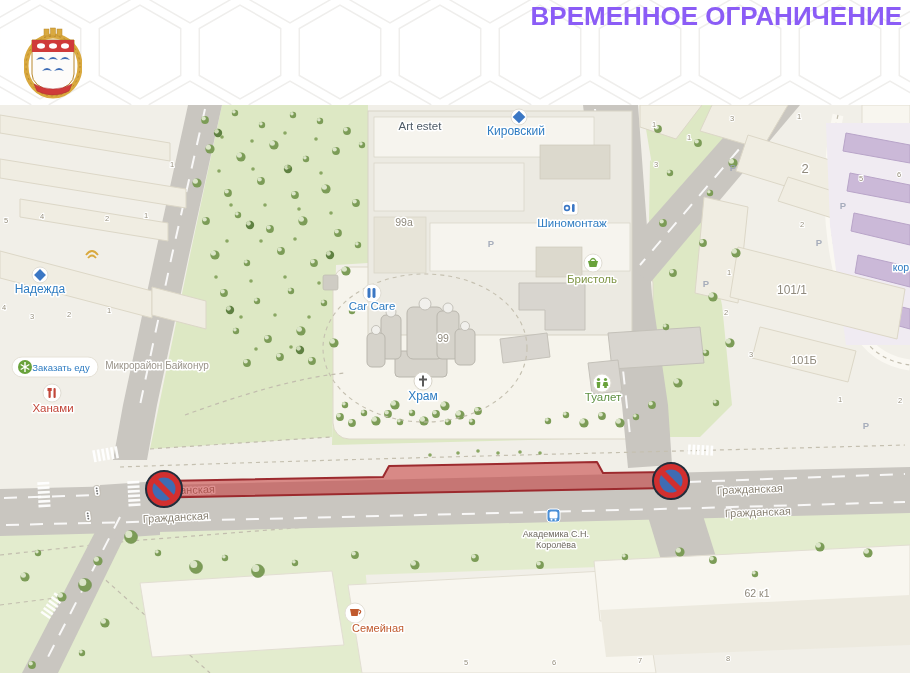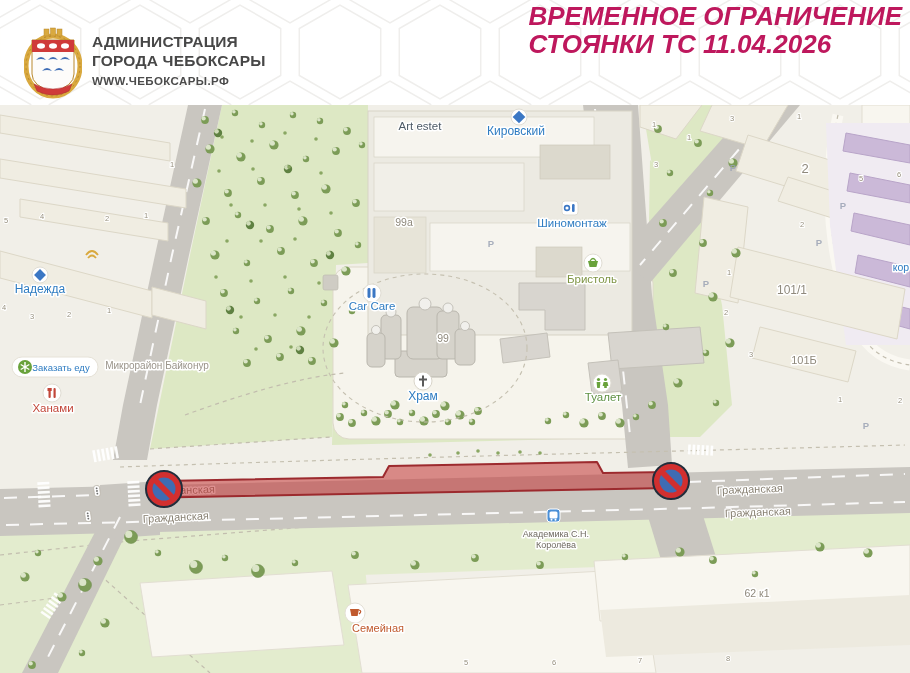--- a/index.html
+++ b/index.html
@@ -5,22 +5,22 @@
   html,body{margin:0;padding:0;background:#888;}
   #app{position:relative;width:910px;height:673px;overflow:hidden;background:#fff;
        font-family:"Liberation Sans",sans-serif;}
   
   .hdr{position:absolute;top:0;left:0;width:910px;height:105px;background:#fff;}
   #hexsvg{position:absolute;top:0;left:0;}
   .logo{position:absolute;left:24px;top:27px;width:58px;height:72px;}
   .org{position:absolute;left:92px;top:32px;color:#474747;}
   .org .l{font-weight:bold;font-size:15.5px;line-height:19px;letter-spacing:.2px;}
   .org .url{font-weight:bold;font-size:11.5px;margin-top:5px;letter-spacing:.4px;color:#4b4b4b;}
-  .title{position:absolute;top:2px;right:8px;text-align:left;font-weight:bold;
-         font-size:26px;line-height:28px;color:#be185d;white-space:nowrap;font-style:italic;}
+  .title{position:absolute;top:2px;right:8px;text-align:center;font-weight:bold;
+         font-size:26px;line-height:28px;color:#8b5cf6;white-space:nowrap;}
   
   #map-svg{position:absolute;top:105px;left:0;display:block;}
   svg text{font-family:"Liberation Sans",sans-serif;text-anchor:middle;}
   .halo{paint-order:stroke;stroke:#fff;stroke-width:3px;stroke-linejoin:round;}
   .p-blue{fill:var(--poi-blue);}  .p-green{fill:var(--poi-green);}
   .p-olive{fill:var(--poi-olive);} .p-red{fill:var(--poi-red);}
   .p-orange{fill:var(--poi-orange);} .p-gray{fill:var(--label-gray);}
   .p-slate{fill:#4d5a66;} .bnum{fill:#8f897c;}
   .street-lbl{font-size:11px;fill:var(--street-label);paint-order:stroke;stroke:#fff;
               stroke-width:2.5px;stroke-linejoin:round;}
@@ -100,29 +100,23 @@
       <g fill="#3f6db5">
         <path d="M12,32 Q17,26 22,32 Q17,30 12,32Z"></path>
         <path d="M24,32 Q29,26 34,32 Q29,30 24,32Z"></path>
         <path d="M36,32 Q41,26 46,32 Q41,30 36,32Z"></path>
         <path d="M18,43 Q23,37 28,43 Q23,41 18,43Z"></path>
         <path d="M30,43 Q35,37 40,43 Q35,41 30,43Z"></path>
       </g>
       <path d="M10,56 q19,10 38,0 l-3,7 q-16,8 -32,0 Z" fill="#cf3a3a" stroke="#a82f2f" stroke-width=".5"></path>
     </svg>
 
-    <div class="org">
-      <div class="l">АДМИНИСТРАЦИЯ</div>
-      <div class="l">ГОРОДА ЧЕБОКСАРЫ</div>
-      <div class="url">WWW.ЧЕБОКСАРЫ.РФ</div>
-    </div>
 
     <div class="title">
       <div>ВРЕМЕННОЕ ОГРАНИЧЕНИЕ</div>
-      <div>СТОЯНКИ ТС 11.04.2026</div>
     </div>
   </div>
 
   <svg id="map-svg" width="910" height="568" viewBox="0 0 910 568">
 
     <rect class="mapbg" x="0" y="0" width="910" height="568"></rect>
 
     <g>
       <polygon class="park" points="222,0 368,0 368,158 336,160 332,332 150,344 190,150"></polygon>
       <polygon class="park" points="333,298 650,292 652,332 332,340"></polygon>

